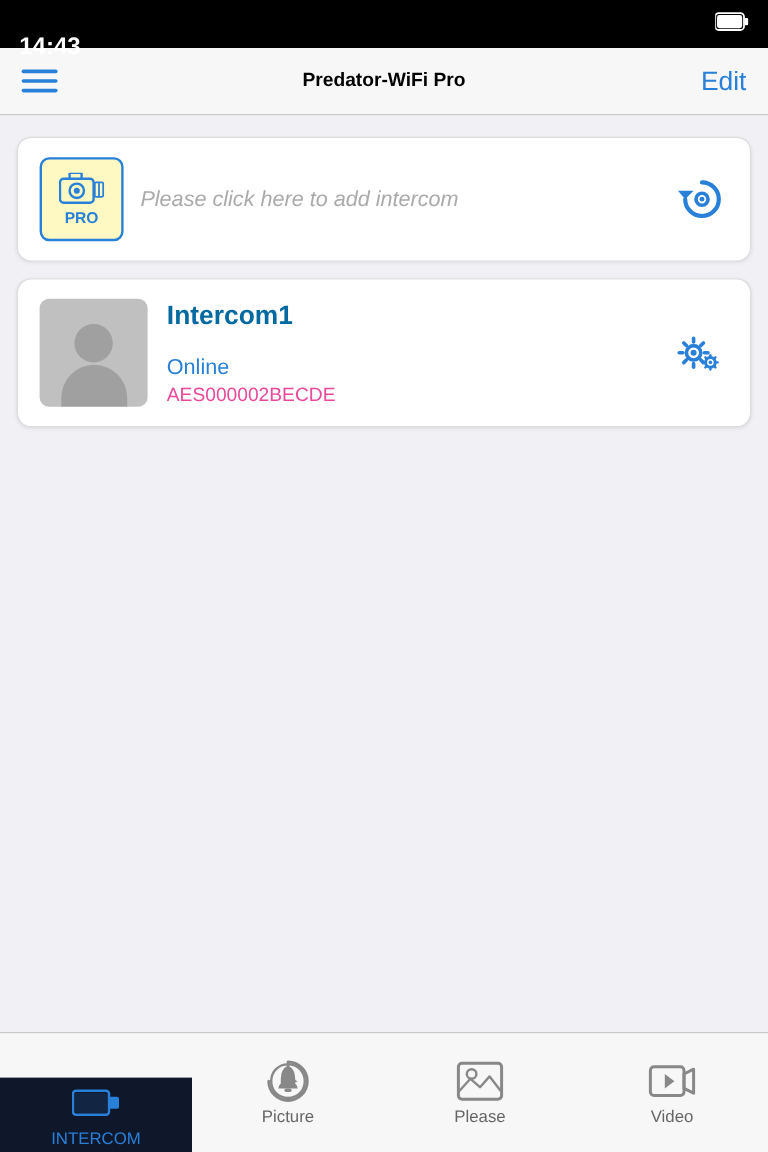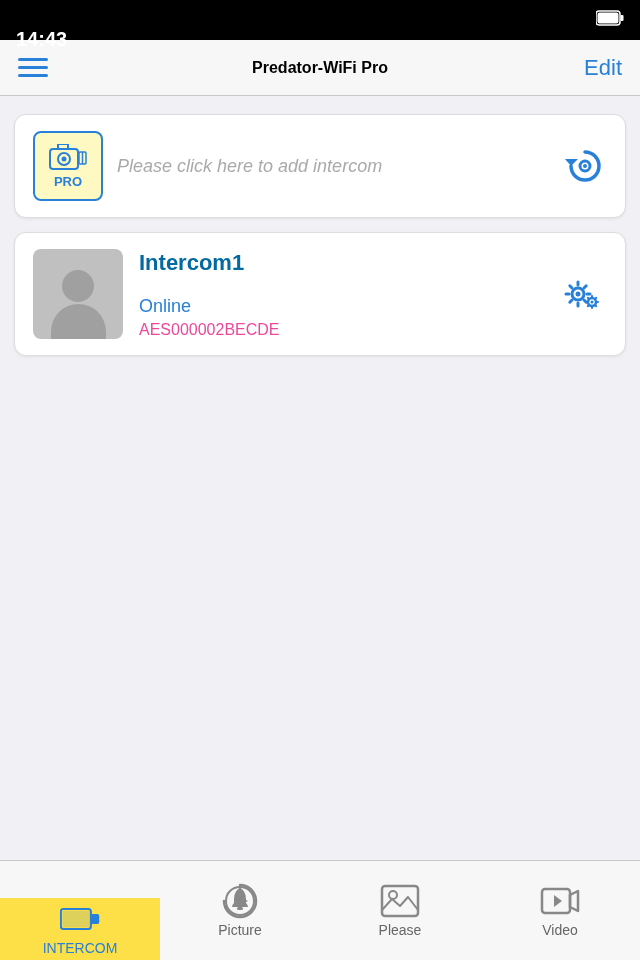--- a/index.html
+++ b/index.html
@@ -221,21 +221,21 @@
     .tab-item {
       flex: 1;
       display: flex;
       flex-direction: column;
       align-items: center;
       justify-content: center;
       gap: 4px;
       cursor: pointer;
     }
     .tab-item.active {
-      background: #fde047;
+      background: #0f172a;
       margin-top: 37px;
     }
     .tab-icon {
       width: 40px;
       height: 34px;
       display: flex;
       align-items: center;
       justify-content: center;
     }
     .tab-label {

